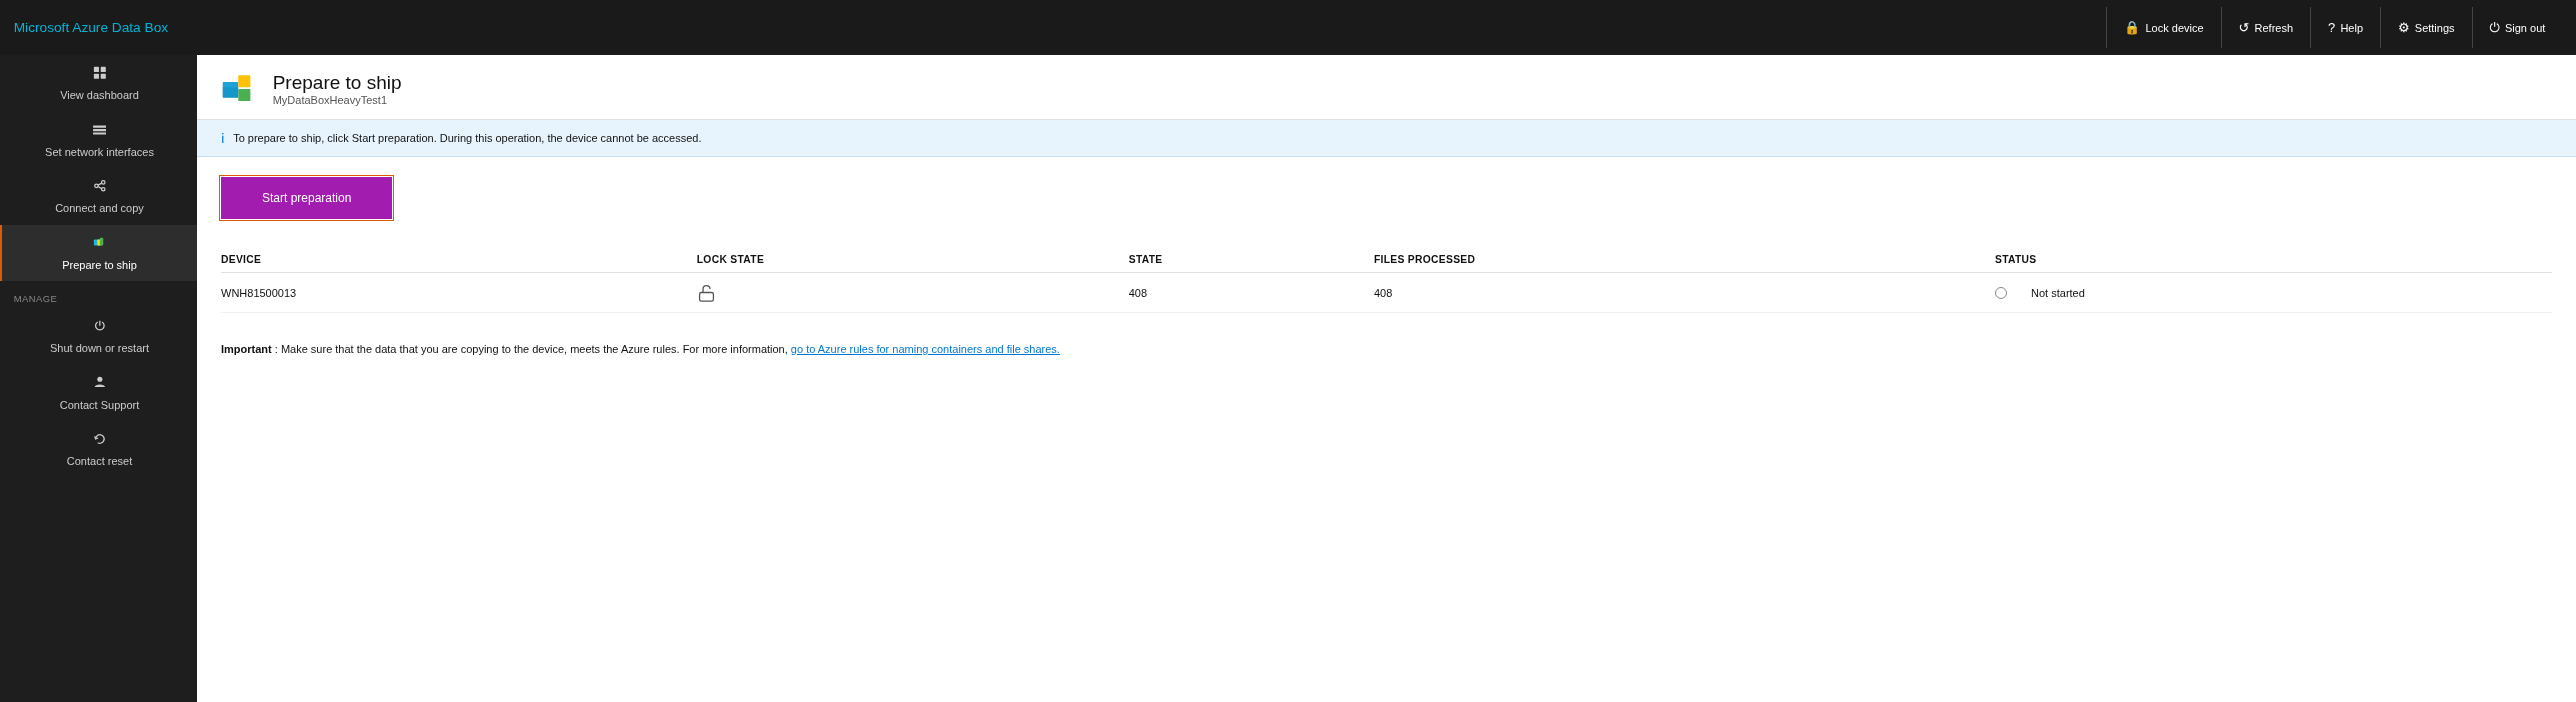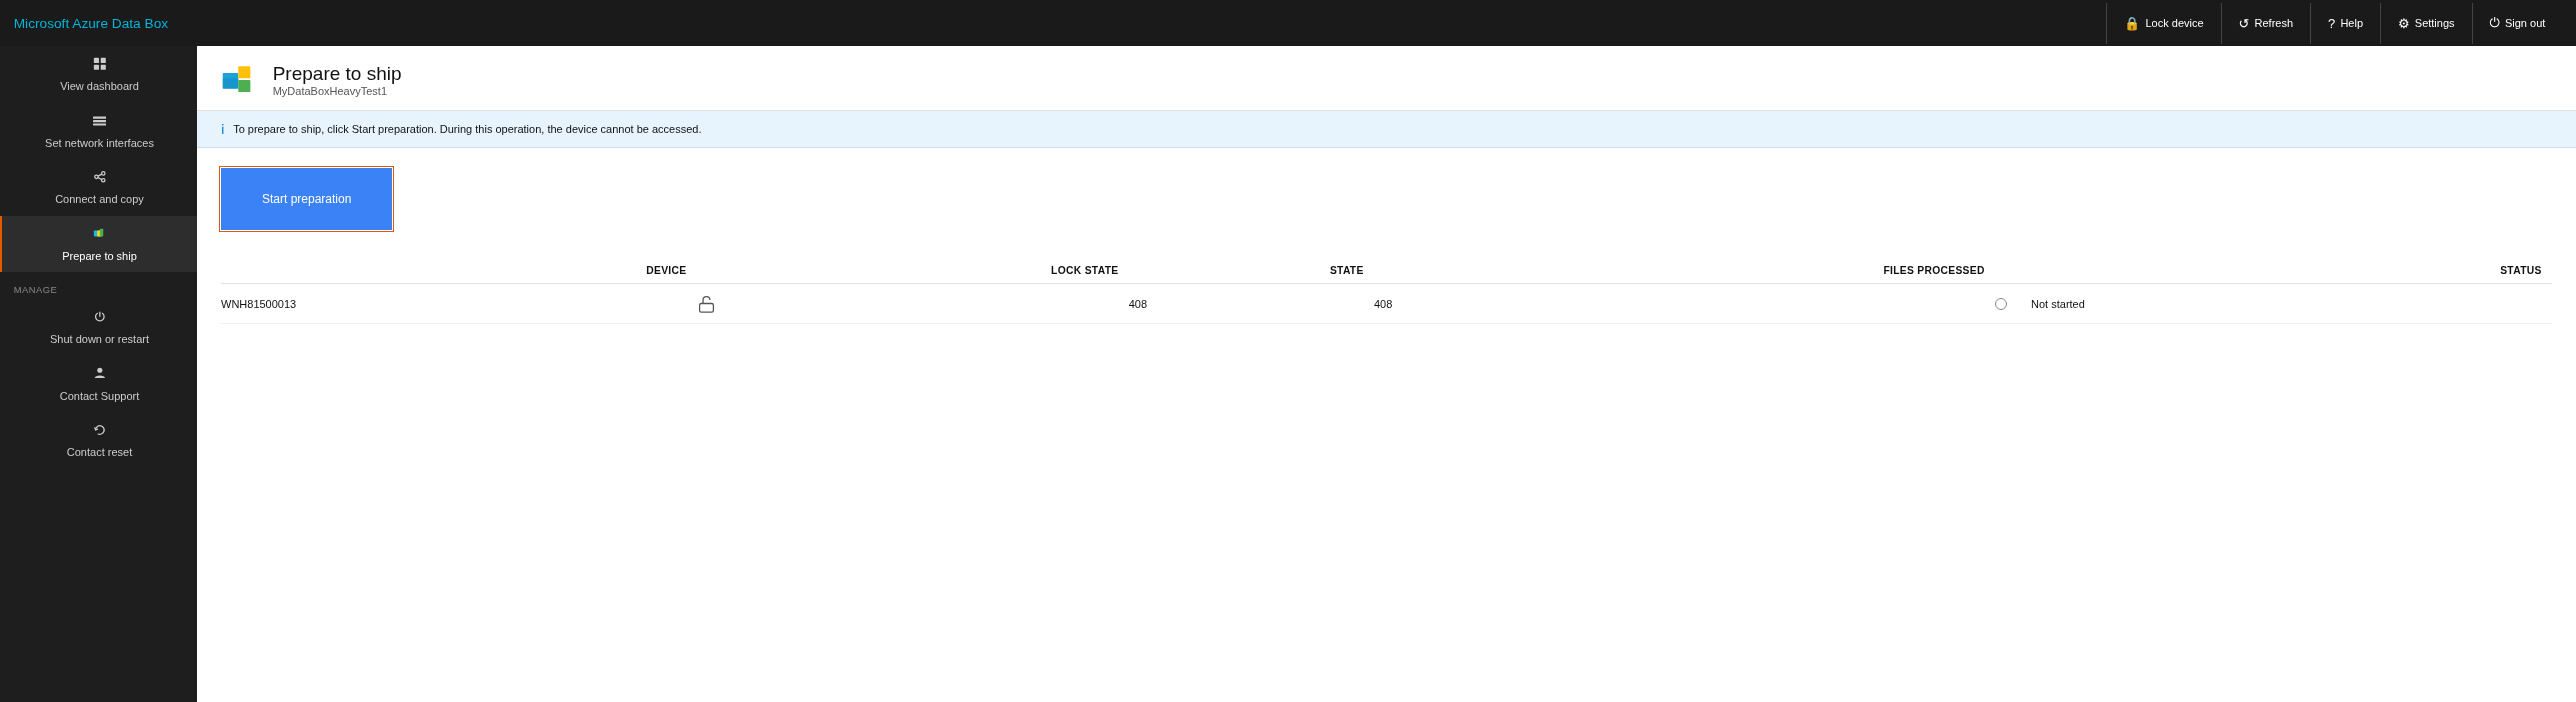--- a/index.html
+++ b/index.html
@@ -4,21 +4,21 @@
   <style>
     * { box-sizing: border-box; margin: 0; padding: 0; }
     body { font-family: 'Segoe UI', Arial, sans-serif; font-size: 12px; background: #fff; display: flex; flex-direction: column; height: 100vh; overflow: hidden; }
 
     
     .top-nav {
       background: #1a1a1a;
       color: #fff;
       display: flex;
       align-items: center;
-      height: 46px;
+      height: 55px;
       padding: 0 13.7px;
       flex-shrink: 0;
     }
     .top-nav-brand {
       color: #00b4d8;
       font-size: 13.7px;
       font-weight: 400;
       margin-right: auto;
     }
     .top-nav-actions {
@@ -150,39 +150,39 @@
     .description-text {
       font-size: 12px;
       color: #111;
       margin-bottom: 20.6px;
       line-height: 1.5;
     }
     .description-text .highlight { color: #e05a00; }
 
     
     .start-btn {
-      background: #3b82f6;
+      background: #a21caf;
       color: #fff;
       border: none;
-      padding: 24px 41px;
+      padding: 14px 41px;
       font-size: 12px;
       cursor: pointer;
       margin-bottom: 27.5px;
       outline: 1.7px solid #e05a00;
       outline-offset: 1.7px;
     }
 
     
     .data-table {
       width: 100%;
       border-collapse: collapse;
       margin-bottom: 27.5px;
     }
     .data-table th {
-      text-align: right;
+      text-align: left;
       font-size: 10.3px;
       font-weight: 700;
       color: #111;
       padding: 6.9px 10.3px 6.9px 0;
       border-bottom: 0.9px solid #e0e0e0;
       letter-spacing: 0.03em;
     }
     .data-table td {
       padding: 10.3px 10.3px 10.3px 0;
       font-size: 11px;
@@ -387,16 +387,21 @@
               <div class="status-cell">
                 <div class="status-dot"></div>
                 <span>Not started</span>
               </div>
             </td>
           </tr>
         </tbody>
       </table>
 
       
+      <div class="important-note">
+        <strong>Important</strong>
+        <span>: Make sure that the data that you are copying to the device, meets the Azure rules. For more information, </span>
+        <a href="#">go to Azure rules for naming containers and file shares.</a>
+      </div>
     </div>
   </main>
 </div>
 
 
 </body></html>

